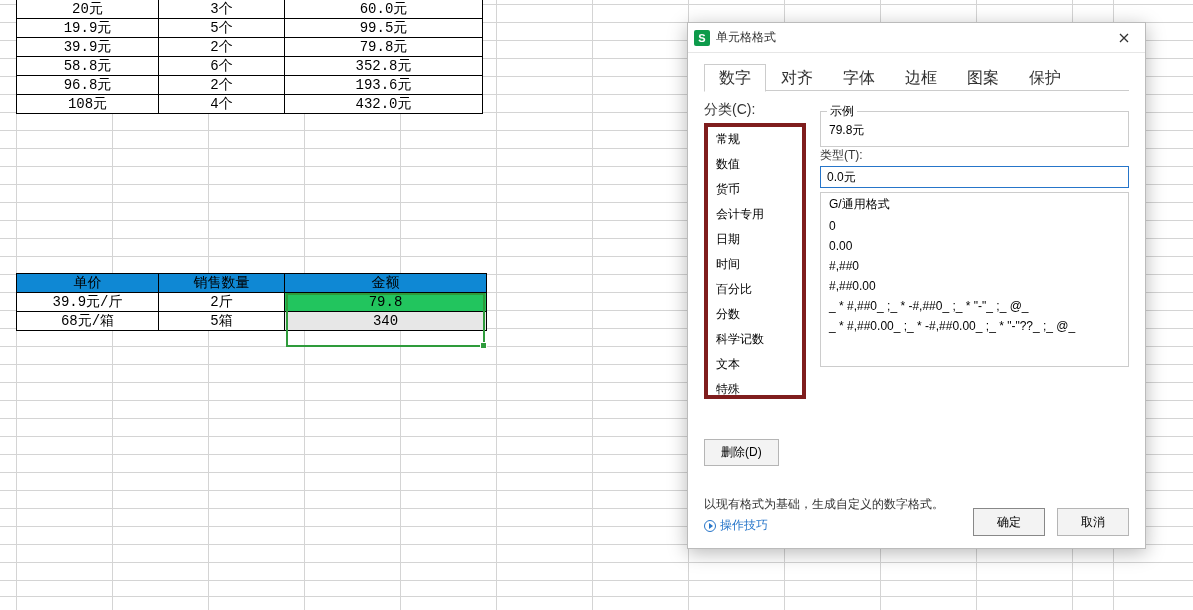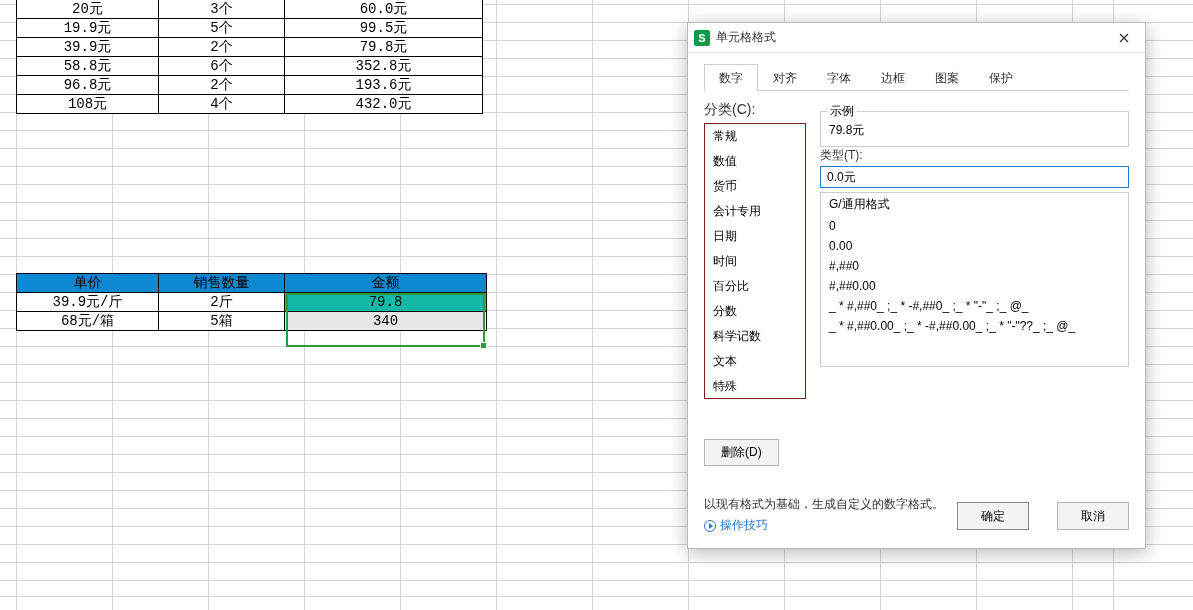--- a/index.html
+++ b/index.html
@@ -51,21 +51,21 @@
     background: #0f88d4;
     color: #000000;
     font-family: "Microsoft YaHei","Segoe UI",sans-serif;
     font-size: 14px;
     height: 19px;
   }
   .tbl-bottom td:nth-child(1), .tbl-bottom th:nth-child(1) { width: 142px; }
   .tbl-bottom td:nth-child(2), .tbl-bottom th:nth-child(2) { width: 126px; }
   .tbl-bottom td:nth-child(3), .tbl-bottom th:nth-child(3) { width: 202px; }
   .sel-cells td:nth-child(3) { background: #e7e7e7; }
-  .sel-cells tr:first-child td:nth-child(3) { background: #14b8a6; }
+  .sel-cells tr:first-child td:nth-child(3) { background: #22c55e; }
   .selection-border {
     position: absolute;
     left: 286px; top: 293px;
     width: 199px; height: 54px;
     border: 2px solid #2e9b3b;
     pointer-events: none;
   }
   .selection-handle {
     position: absolute;
     right: -4px; bottom: -4px;
@@ -114,40 +114,40 @@
   }
   .close-btn svg { width: 10px; height: 10px; }
 
   .dlg-body { padding: 10px 16px 0 16px; flex: 1; position: relative; }
 
   .tabs { display: flex; border-bottom: 1px solid #ccc; height: 28px; }
   .tab {
     padding: 0 14px;
     height: 28px;
     line-height: 26px;
-    font-size: 12px;
+    font-size: 16px;
     color: #333;
     cursor: pointer;
     border: 1px solid transparent;
     border-bottom: none;
     position: relative;
     bottom: -1px;
   }
   .tab.active {
     border-color: #ccc;
     background: #fff;
     border-bottom: 1px solid #fff;
   }
 
   .category-label { margin-top: 10px; font-size: 14px; color: #333; }
 
   .main-row { display: flex; margin-top: 4px; gap: 14px; }
   .cat-list {
     width: 102px;
-    border: 1px solid #7f1d1d;
+    border: 4px solid #7f1d1d;
     background: #fff;
     height: 276px;
     overflow: hidden;
   }
   .cat-item {
     padding: 4px 8px;
     font-size: 12px;
     cursor: pointer;
   }
 
@@ -219,22 +219,22 @@
   .tip-link .play::after {
     content: '';
     border-left: 4px solid #2675c9;
     border-top: 3px solid transparent;
     border-bottom: 3px solid transparent;
     margin-left: 1px;
   }
 
   .dlg-buttons {
     position: absolute;
-    right: 16px; bottom: 18px;
-    display: flex; gap: 28px;
+    right: 16px; bottom: 12px;
+    display: flex; gap: 12px;
   }
   .dlg-buttons .btn { width: 72px; height: 28px; }
 </style>
 </head>
 <body>
 
 <div class="sheet"></div>
 
 <table class="tbl tbl-top">
   <tbody id="top-tbody">

